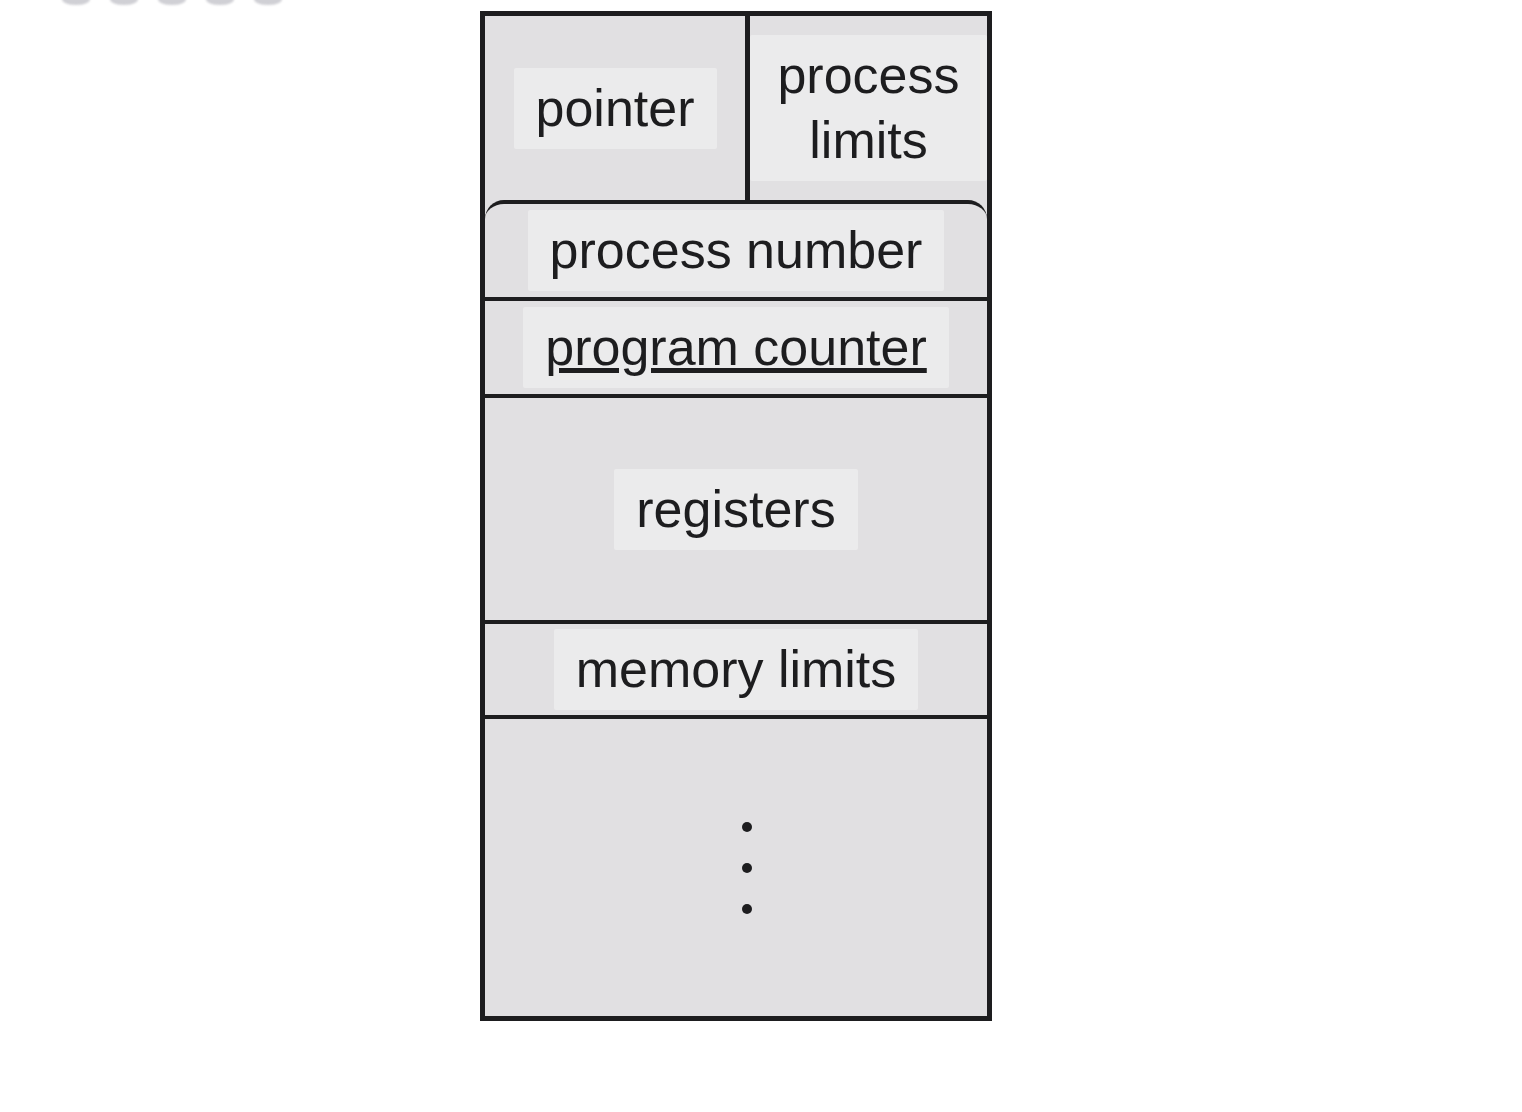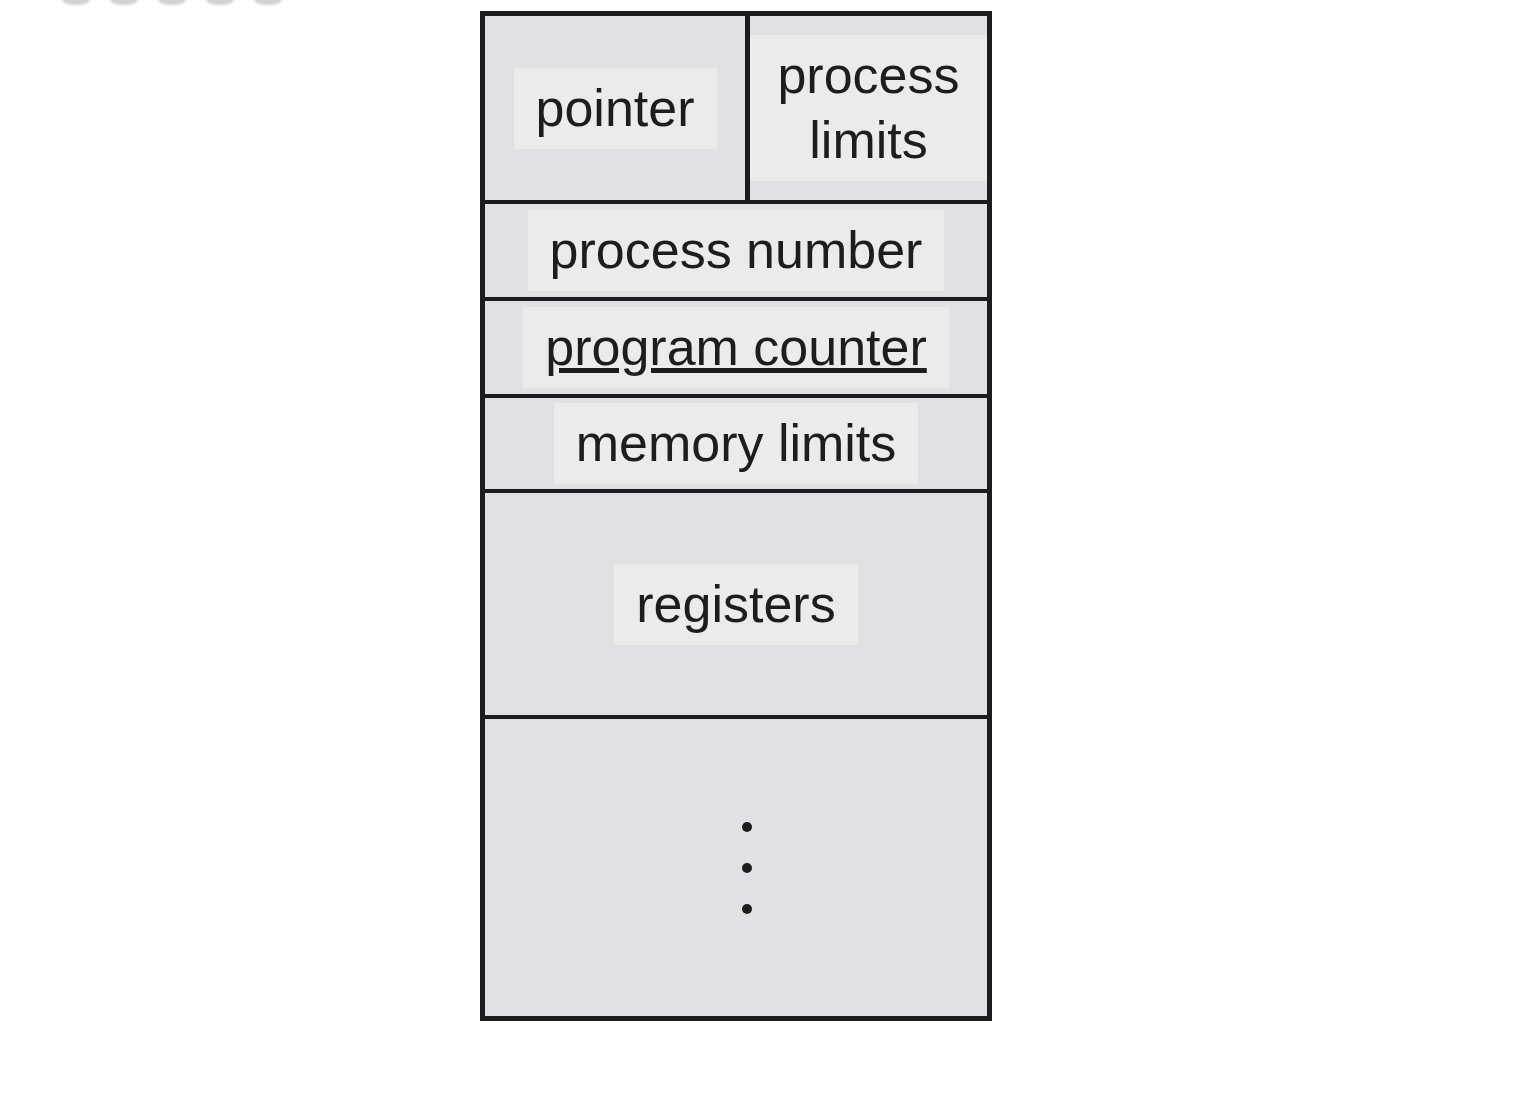--- a/index.html
+++ b/index.html
@@ -44,21 +44,21 @@
     align-items: center;
     justify-content: center;
     color: var(--text);
     font-size: 52px;
     line-height: 1.25;
     text-align: center;
   }
   .row + .row { border-top: 4px solid var(--line); }
 
   .row-top     { height: 184px; padding: 0; align-items: stretch; }
-  .row-number  { height: 97px; }
+  .row-number  { height: 97px; border-radius: 19px; }
   .row-counter { height: 97px; text-decoration: underline; }
   .row-regs    { height: 226px; }
   .row-mem     { height: 95px; }
   .row-files   { height: 101px; }
   .row-dots    { flex: 1; }
 
   .cell {
     display: flex;
     align-items: center;
     justify-content: center;
@@ -112,26 +112,26 @@
     </div>
 
     <div class="row row-number">
       <span class="label">process number</span>
     </div>
 
     <div class="row row-counter">
       <span class="label">program counter</span>
     </div>
 
+    <div class="row row-regs">
+      <span class="label">registers</span>
+    </div>
+
     <div class="row row-mem">
       <span class="label">memory limits</span>
-    </div>
-
-    <div class="row row-regs">
-      <span class="label">registers</span>
     </div>
 
 
     <div class="row row-dots">
       <div class="v-ellipsis">
           <div class="ellipsis-dot"></div>
           <div class="ellipsis-dot"></div>
           <div class="ellipsis-dot"></div>
         </div>
     </div>

